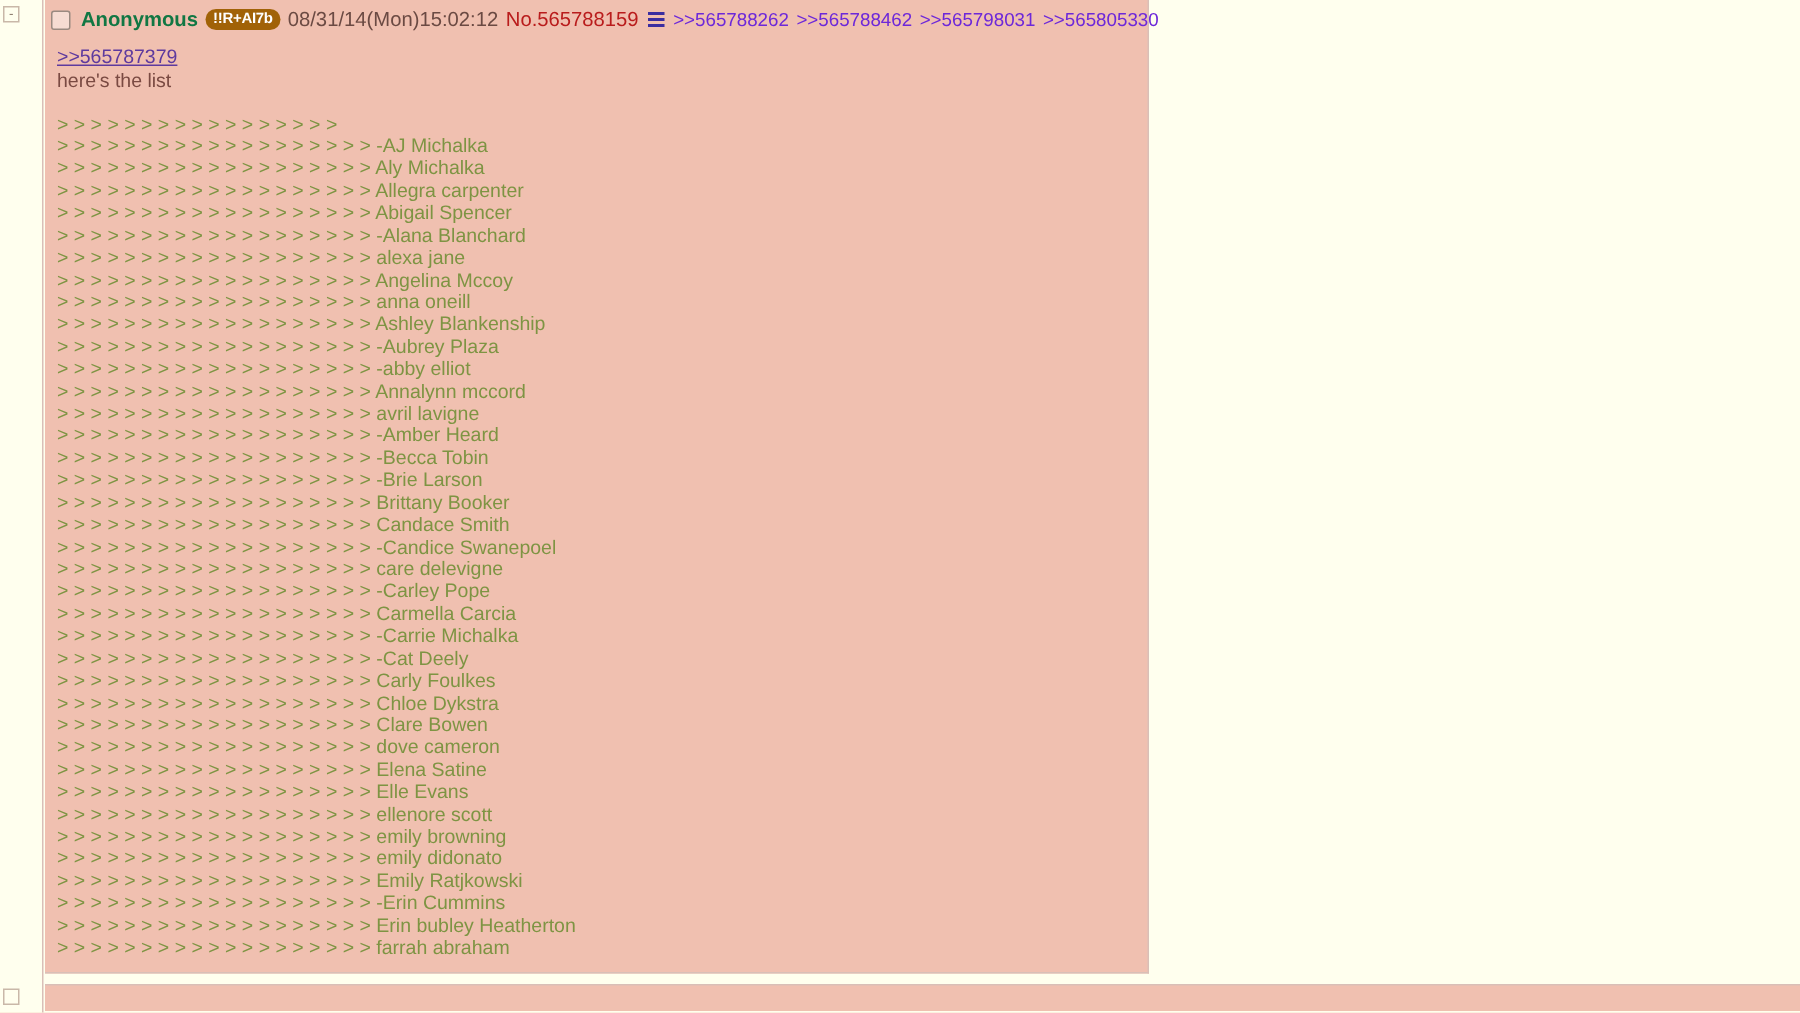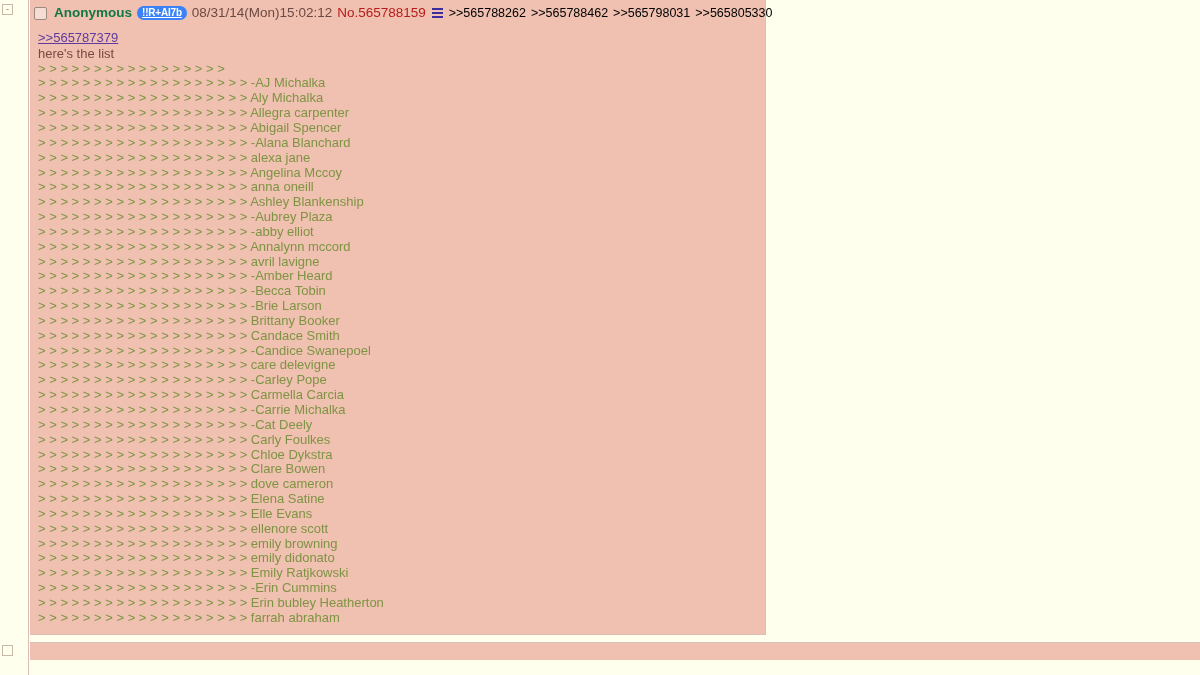--- a/index.html
+++ b/index.html
@@ -98,30 +98,29 @@
   }
 
   .post-name {
     color: #117743;
     font-weight: bold;
     font-size: 13.5px;
   }
 
   .tripcode-badge {
     display: inline-block;
-    background: #3b82f6;
+    background: #a16207;
     color: #FFFFFF;
     font-weight: bold;
     font-size: 10px;
     line-height: 12px;
     padding: 1px 5px 1px 5px;
     border-radius: 7px;
     letter-spacing: -0.2px;
     font-family: "Liberation Sans", sans-serif;
-    text-decoration: underline;
   }
 
   .post-date {
     color: #6B4A43;
     font-size: 13.5px;
   }
 
   .post-no {
     color: #b91c1c;
     font-size: 13.5px;
@@ -139,21 +138,21 @@
     vertical-align: middle;
   }
   .reply-menu-icon i {
     display: block;
     width: 11px;
     height: 2px;
     background: #3B2DA0;
   }
 
   .backlink {
-    color: #000000;
+    color: #6d28d9;
     font-size: 12.5px;
     text-decoration: none;
     cursor: pointer;
   }
 
   .post-message {
     margin: 10px 0 0 8px;
     line-height: 14.8px;
     font-size: 13px;
     color: #800000;
@@ -166,20 +165,21 @@
     font-size: 13px;
     margin-bottom: 1px;
     cursor: pointer;
     width: fit-content;
     text-align: right;
   }
 
   .intro-line {
     color: #7A4A42;
     font-size: 13px;
+    margin-bottom: 14px;
   }
 
   .greentext {
     color: #7E9443;
     font-size: 13px;
     line-height: 14.85px;
     white-space: pre;
     font-family: "Liberation Sans", sans-serif;
   }
 

